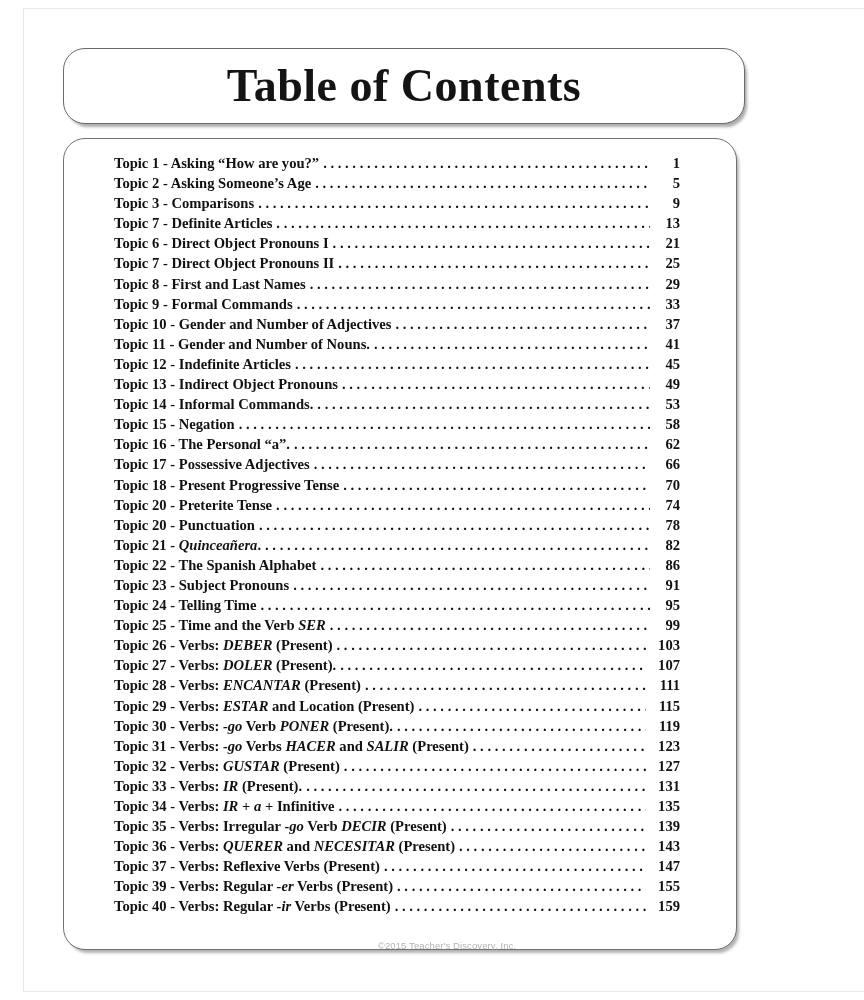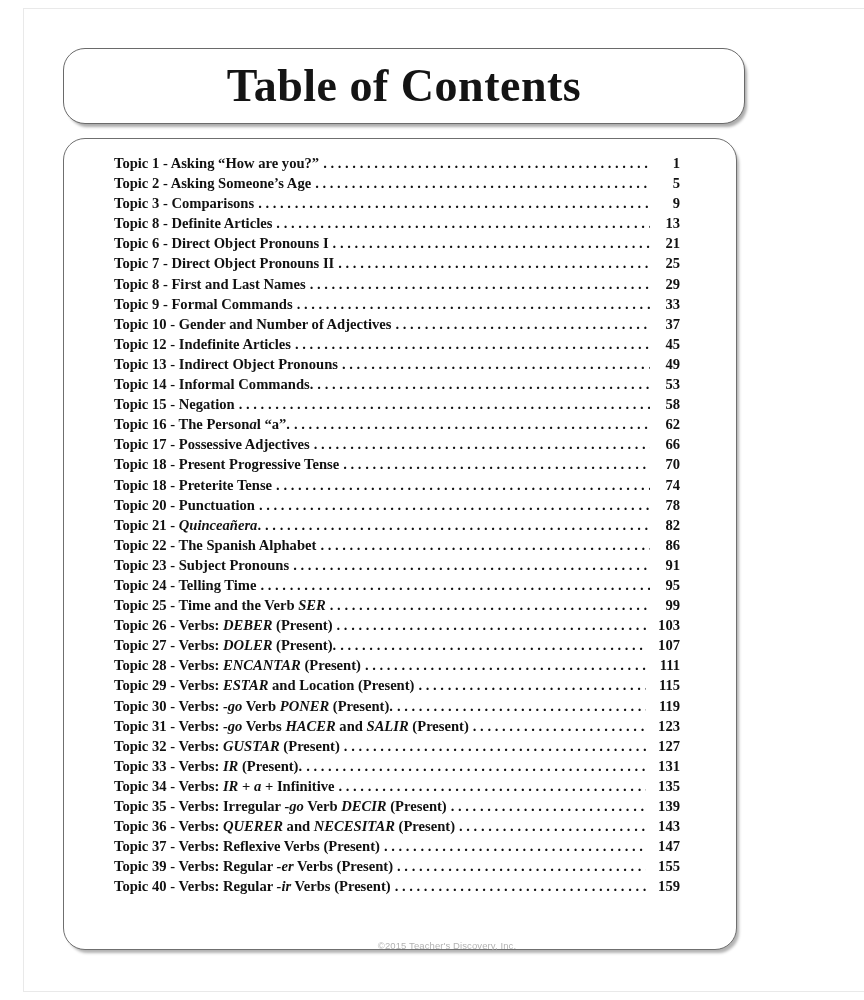--- a/index.html
+++ b/index.html
@@ -172,21 +172,21 @@
           <span class="toc-label">Topic 2 - Asking Someone’s Age</span>
           <span class="toc-leader"></span>
           <span class="toc-page">5</span>
         </li>
         <li class="toc-row">
           <span class="toc-label">Topic 3 - Comparisons</span>
           <span class="toc-leader"></span>
           <span class="toc-page">9</span>
         </li>
         <li class="toc-row">
-          <span class="toc-label">Topic 8 - Definite Articles</span>
+          <span class="toc-label">Topic 7 - Definite Articles</span>
           <span class="toc-leader"></span>
           <span class="toc-page">13</span>
         </li>
         <li class="toc-row">
           <span class="toc-label">Topic 6 - Direct Object Pronouns I</span>
           <span class="toc-leader"></span>
           <span class="toc-page">21</span>
         </li>
         <li class="toc-row">
           <span class="toc-label">Topic 7 - Direct Object Pronouns II</span>
@@ -202,20 +202,25 @@
           <span class="toc-label">Topic 9 - Formal Commands</span>
           <span class="toc-leader"></span>
           <span class="toc-page">33</span>
         </li>
         <li class="toc-row">
           <span class="toc-label">Topic 10 - Gender and Number of Adjectives</span>
           <span class="toc-leader"></span>
           <span class="toc-page">37</span>
         </li>
         <li class="toc-row">
+          <span class="toc-label">Topic 11 - Gender and Number of Nouns.</span>
+          <span class="toc-leader"></span>
+          <span class="toc-page">41</span>
+        </li>
+        <li class="toc-row">
           <span class="toc-label">Topic 12 - Indefinite Articles</span>
           <span class="toc-leader"></span>
           <span class="toc-page">45</span>
         </li>
         <li class="toc-row">
           <span class="toc-label">Topic 13 - Indirect Object Pronouns</span>
           <span class="toc-leader"></span>
           <span class="toc-page">49</span>
         </li>
         <li class="toc-row">
@@ -237,21 +242,21 @@
           <span class="toc-label">Topic 17 - Possessive Adjectives</span>
           <span class="toc-leader"></span>
           <span class="toc-page">66</span>
         </li>
         <li class="toc-row">
           <span class="toc-label">Topic 18 - Present Progressive Tense</span>
           <span class="toc-leader"></span>
           <span class="toc-page">70</span>
         </li>
         <li class="toc-row">
-          <span class="toc-label">Topic 18 - Preterite Tense</span>
+          <span class="toc-label">Topic 20 - Preterite Tense</span>
           <span class="toc-leader"></span>
           <span class="toc-page">74</span>
         </li>
         <li class="toc-row">
           <span class="toc-label">Topic 20 - Punctuation</span>
           <span class="toc-leader"></span>
           <span class="toc-page">78</span>
         </li>
         <li class="toc-row">
           <span class="toc-label">Topic 21 - <i>Quinceañera</i>.</span>

